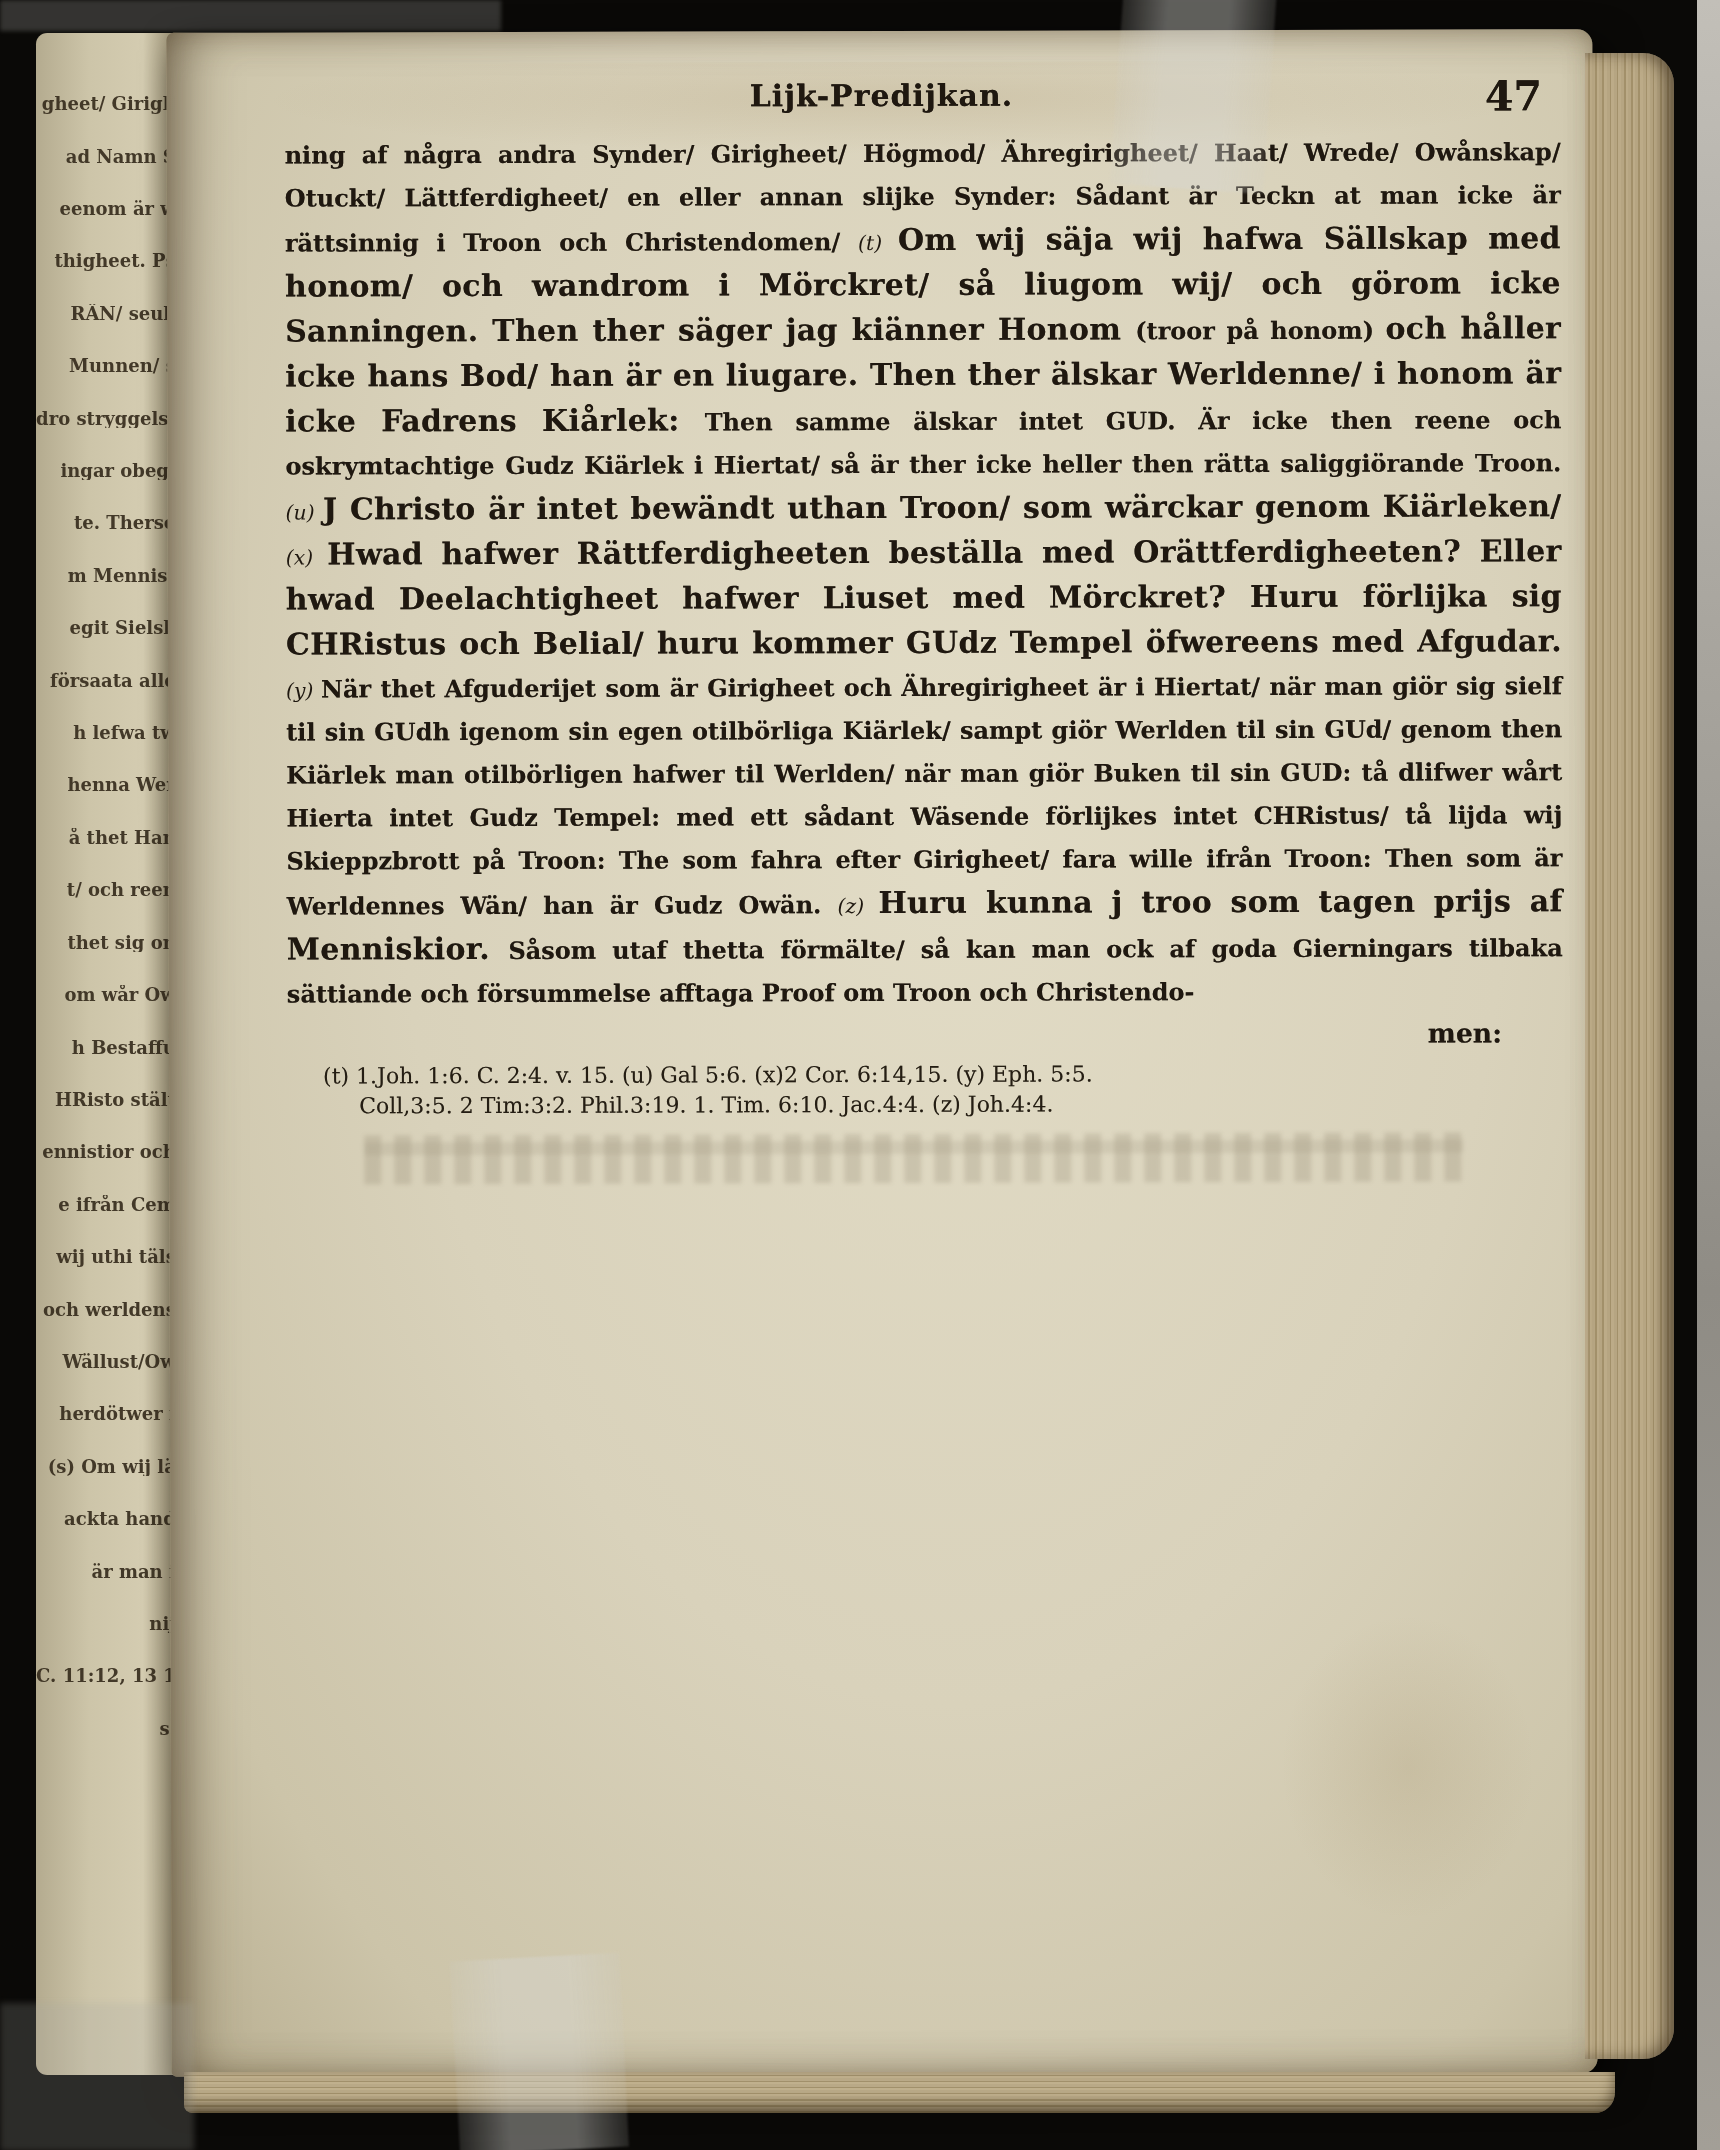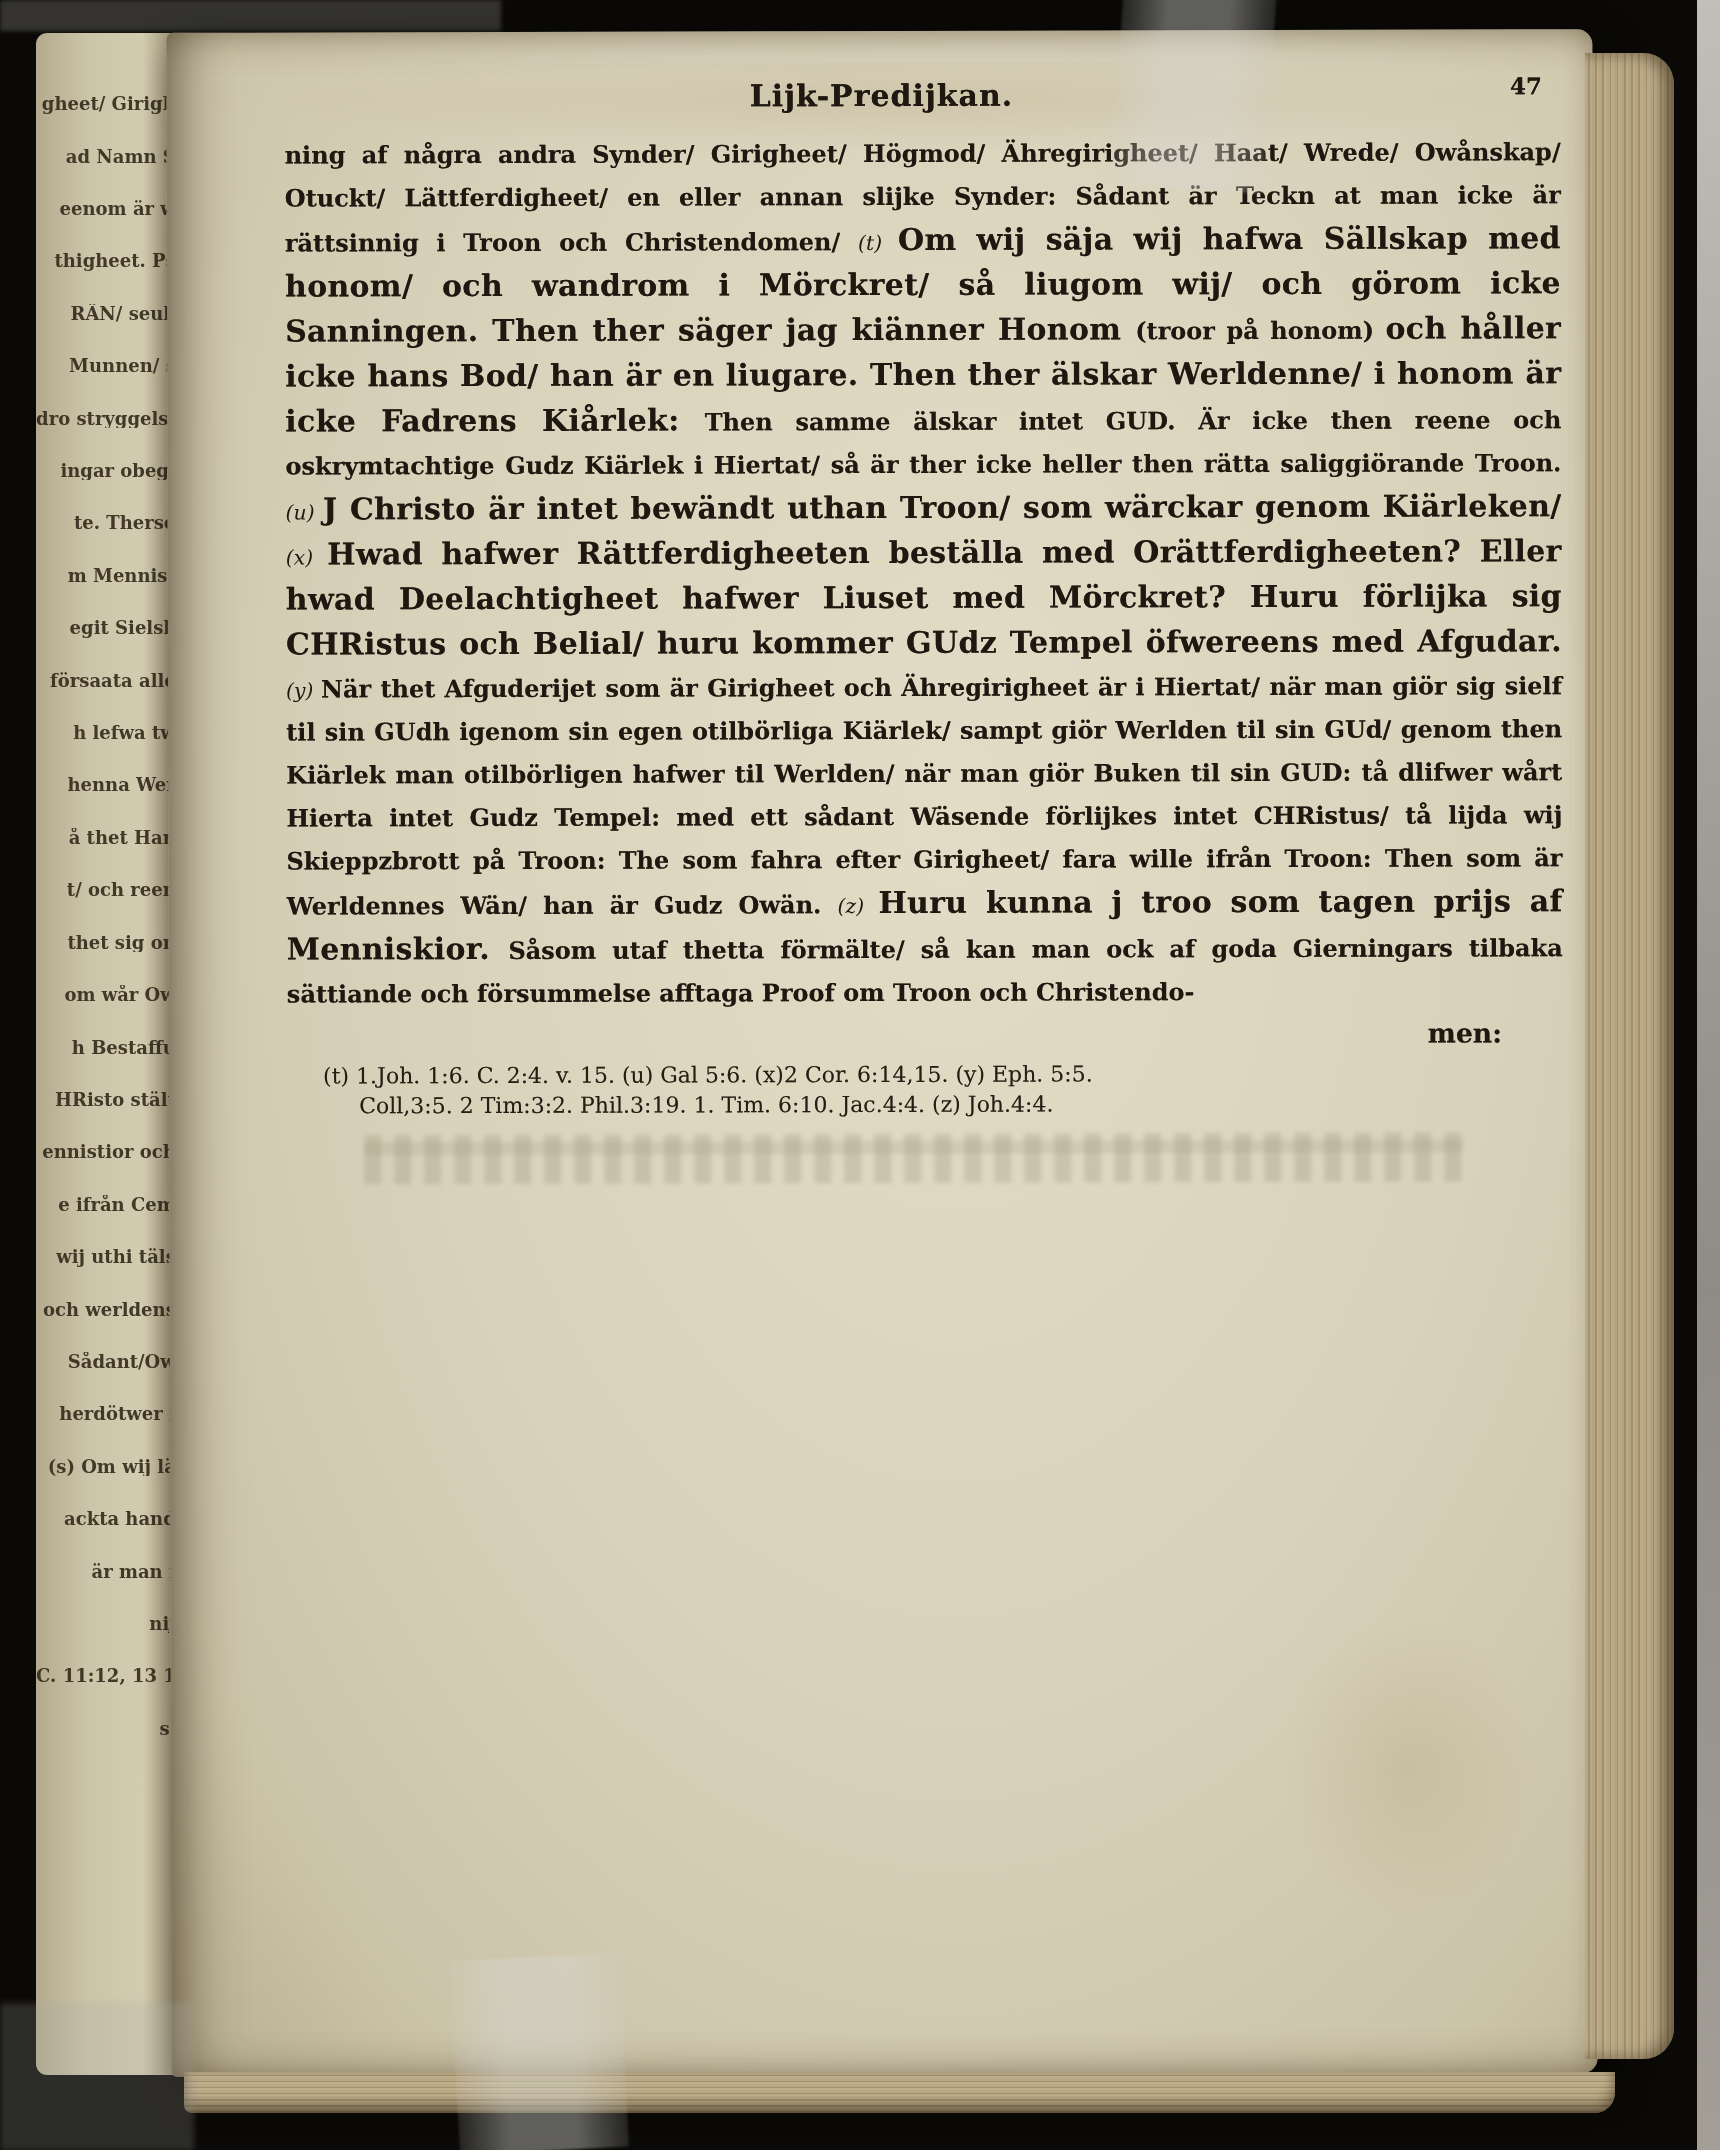--- a/index.html
+++ b/index.html
@@ -45,21 +45,21 @@
     filter:blur(1px);}
   .strap-top{left:1117px;top:-15.3px;width:153px;height:204px;transform:rotate(4deg);}
   .strap-bottom{left:455px;top:1957px;width:169px;height:194px;transform:rotate(-3deg);}
   .corner-tl{position:absolute;left:0;top:0;width:501px;height:31px;background:rgba(180,180,175,.25);filter:blur(2px);}
   .corner-bl{position:absolute;left:0;top:2003px;width:194px;height:148px;background:rgba(170,170,165,.22);filter:blur(3.1px);}
   
   .content{position:absolute;left:118px;right:32px;top:47px;color:#1f1810;}
   .headrow{position:relative;height:44px;}
   .title{position:absolute;left:0;right:82px;text-align:center;font-size:30px;font-weight:bold;
     letter-spacing:1px;text-shadow:0 0 0.5px rgba(25,18,8,.8);}
-  .pageno{position:absolute;right:18.4px;top:-4.1px;font-size:23px;font-weight:bold;
+  .pageno{position:absolute;right:18.4px;top:-4.1px;font-size:41px;font-weight:bold;
     text-shadow:0 0 0.5px rgba(25,18,8,.8);}
   .bodytext{margin-top:13.3px;text-align:justify;line-height:38px;
     text-shadow:0 0 0.5px rgba(25,18,8,.55);}
   .seg-small{font-size:24px;font-weight:bold;}
   .seg-large{font-size:30px;font-weight:bold;letter-spacing:0.3px;}
   .seg-note{font-size:20.4px;font-style:italic;font-weight:normal;text-shadow:none;}
   .catchword{text-align:right;padding-right:61px;font-size:26.6px;font-weight:bold;line-height:36px;
     text-shadow:0 0 0.5px rgba(25,18,8,.6);}
   .footnotes{margin-top:7.2px;font-size:22px;line-height:30px;color:#241d13;
     text-shadow:0 0 0.5px rgba(30,22,10,.35);}
@@ -98,21 +98,21 @@
           <div class="frag">å thet Han</div>
           <div class="frag">t/ och reen</div>
           <div class="frag">thet sig on</div>
           <div class="frag">om wår Ow</div>
           <div class="frag">h Bestaffu</div>
           <div class="frag">HRisto stält</div>
           <div class="frag">ennistior och</div>
           <div class="frag">e ifrån Cem</div>
           <div class="frag">wij uthi täls</div>
           <div class="frag">och werldens</div>
-          <div class="frag">Sådant/Ow</div>
+          <div class="frag">Wällust/Ow</div>
           <div class="frag">herdötwer i</div>
           <div class="frag">(s) Om wij lä</div>
           <div class="frag">ackta hand</div>
           <div class="frag">är man i</div>
           <div class="frag">nij</div>
           <div class="frag">C. 11:12, 13 14</div>
           <div class="frag">s.</div>
         </div>
     </div>
 

